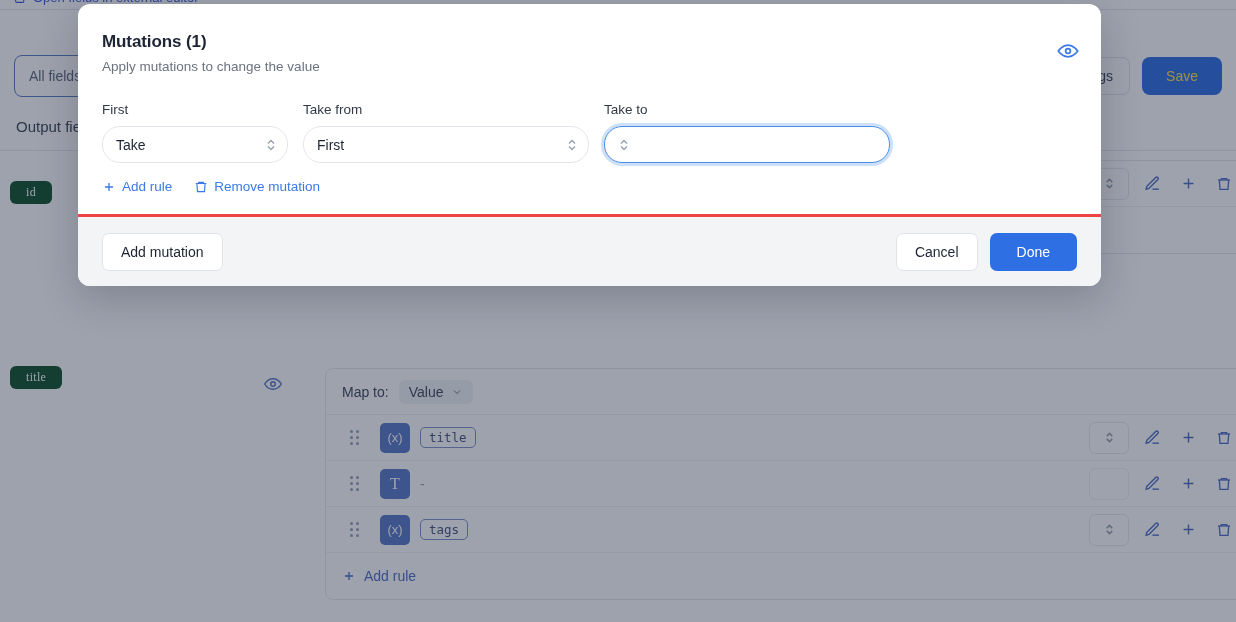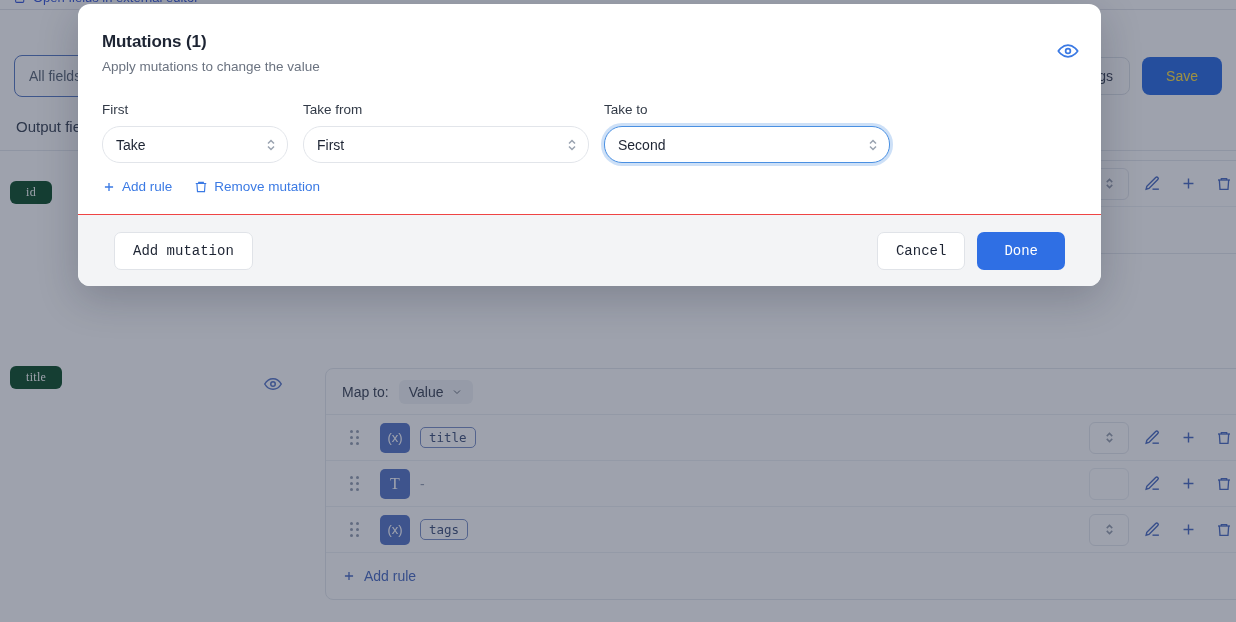--- a/index.html
+++ b/index.html
@@ -276,24 +276,23 @@
   }
   .link-item {
     display: flex; align-items: center; gap: 6px;
     color: #3b7ae4;
     font-size: 13.5px;
   }
 
   .modal-footer {
     height: 72px;
     background: #f3f4f6;
-    border-top: 1px solid #ef4444;
-    display: flex; align-items: center;
-    padding: 0 36px;
-    font-family: Liberation Mono, monospace;
+    border-top: 3px solid #ef4444;
+    display: flex; align-items: center;
+    padding: 0 24px;
   }
   .btn {
     height: 38px;
     border-radius: 7px;
     font-size: 14px;
     display: flex; align-items: center; justify-content: center;
     border: 1px solid transparent;
     padding: 0 18px;
   }
   .btn-white {
@@ -572,21 +571,20 @@
               <path d="M3 6.5L6 3.5l3 3"></path>
                 <path d="M3 9.5l3 3 3-3"></path>
             </svg>
           </span>
         </div>
       </div>
 
       <div class="form-group wide">
         <span class="form-label">Take to</span>
         <div class="select-box focused">
-          <span class="select-value">Second</span>
           <span class="stepper-icon">
             <svg width="12" height="16" viewBox="0 0 12 16" fill="none" stroke="#9aa3b0" stroke-width="1.5">
               <path d="M3 6.5L6 3.5l3 3"></path>
                 <path d="M3 9.5l3 3 3-3"></path>
             </svg>
           </span>
         </div>
       </div>
 
     </div>

